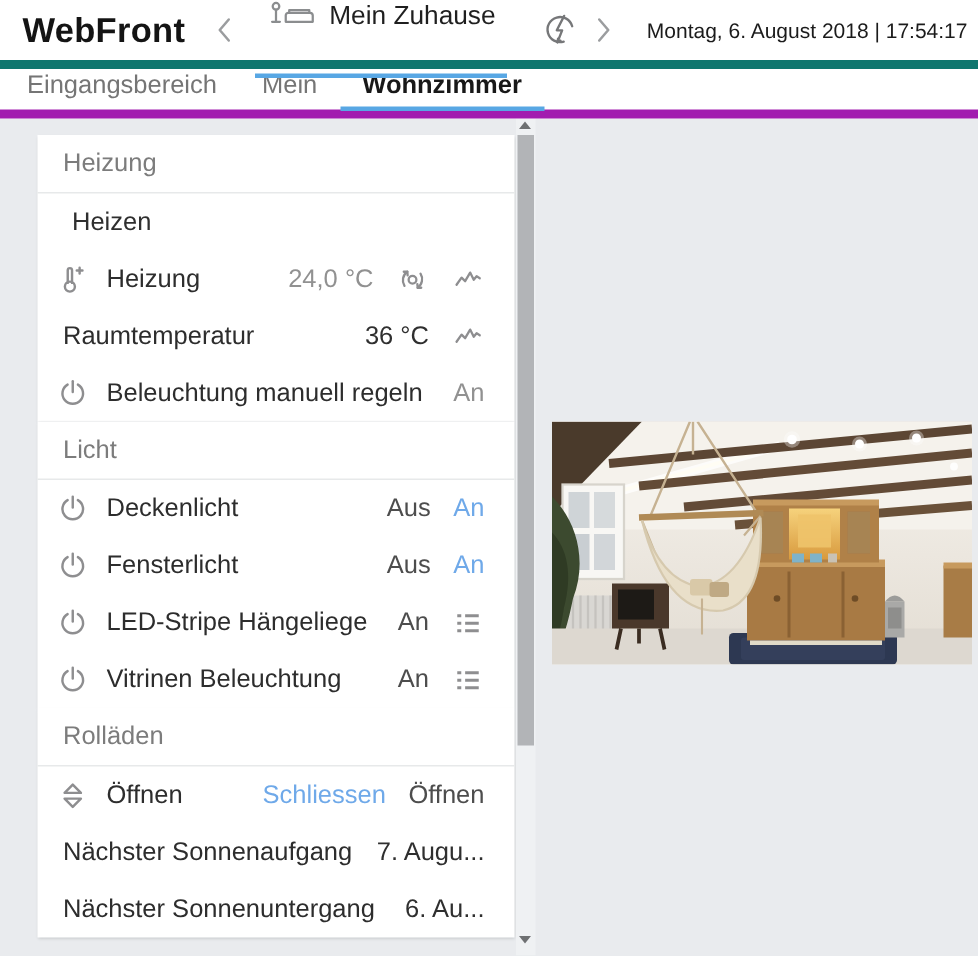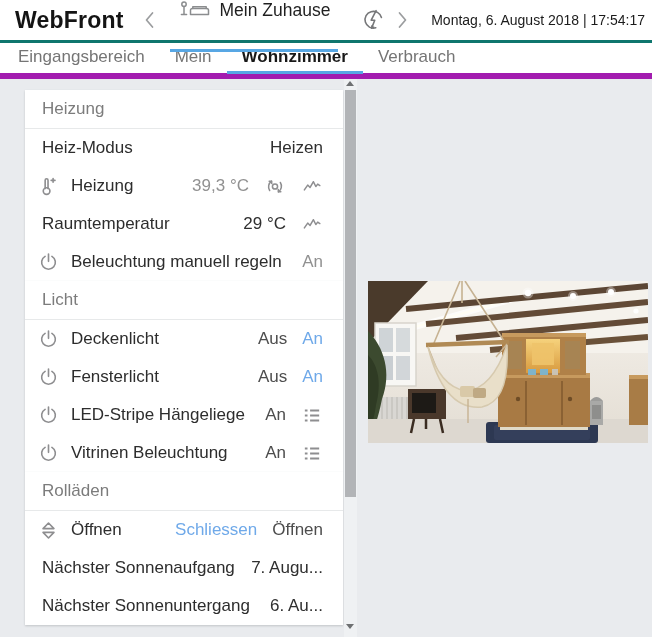--- a/index.html
+++ b/index.html
@@ -5,21 +5,21 @@
   html,body{margin:0;padding:0;}
   body{
     width:652px;height:637px;overflow:hidden;position:relative;
     background:#e9ebee;
     font-family:"Liberation Sans", sans-serif;
     -webkit-font-smoothing:antialiased;
   }
   
   .header{
     position:absolute;top:0;left:0;right:0;height:40px;background:#ffffff;
-    border-bottom:3px solid #0f766e;display:flex;align-items:center;z-index:5;
+    border-bottom:6px solid #0f766e;display:flex;align-items:center;z-index:5;
   }
   .logo{margin-left:15px;font-size:23px;font-weight:bold;color:#141414;letter-spacing:.2px;}
   .chev{width:20px;height:26px;display:flex;align-items:center;justify-content:center;cursor:pointer;}
   .chev-left{margin-left:16px;}
   .room-sel{
     position:relative;height:100%;display:flex;align-items:flex-start;gap:7px;
     margin-left:12px;padding:16px 6px;cursor:pointer;
   }
   .room-sel .underline{
     position:absolute;left:-2px;right:-2px;bottom:4px;height:3px;background:#58a7e4;
@@ -112,63 +112,61 @@
       </svg>
   </div>
 
   <div class="datetime">Montag, 6. August 2018 | 17:54:17</div>
 </div>
 
 <div class="tabbar" id="tabbar">
     <div class="tab">Eingangsbereich</div>
     <div class="tab">Mein</div>
     <div class="tab active">Wohnzimmer</div>
-    <div class="tab">Verbrauch</div>
   </div>
 
 <div class="panel" id="panel">
     <div class="card">
       <div class="card-title">Heizung</div>
       <div class="row no-icon">
-        <span class="rlabel">Heiz-Modus</span>
         <span class="ritems">
           <span class="vtext v-strong">Heizen</span>
         </span>
       </div>
       <div class="row">
         <span class="licon">
           <svg width="21" height="21" viewBox="0 0 22 22" fill="none" stroke="#8e8e90" stroke-width="1.7" stroke-linecap="round" stroke-linejoin="round">
             <circle cx="9" cy="15.8" r="3.5"></circle>
             <path d="M7.5 13.2 V4.4 a1.5 1.5 0 0 1 3 0 V13.2"></path>
             <path d="M13.8 4.6 h4 M15.8 2.6 v4"></path>
           </svg>
         </span>
         <span class="rlabel">Heizung</span>
         <span class="ritems">
-          <span class="vtext v-muted">39,3 °C</span>
+          <span class="vtext v-muted">24,0 °C</span>
           <span class="iticon">
             <svg width="22" height="21" viewBox="0 0 22 22" fill="none" stroke="#8e8e90" stroke-width="1.6" stroke-linecap="round" stroke-linejoin="round">
               <circle cx="11" cy="11" r="2.7"></circle>
               <path d="M5.4 15.2 A7.2 7.2 0 0 1 7.4 5.4"></path>
               <path d="M7.4 5.4 l-2.5 0 M7.4 5.4 l0.2 2.5"></path>
               <path d="M16.6 6.8 A7.2 7.2 0 0 1 14.6 16.6"></path>
               <path d="M14.6 16.6 l2.5 0 M14.6 16.6 l-0.2 -2.5"></path>
             </svg>
           </span>
           <span class="iticon">
             <svg width="22" height="21" viewBox="0 0 22 22" fill="none" stroke="#8e8e90" stroke-width="1.6" stroke-linecap="round" stroke-linejoin="round">
               <polyline points="3,14.5 6.5,9.5 9,12 12.5,6 15,11 17,8.5 19.2,10"></polyline>
             </svg>
           </span>
         </span>
       </div>
       <div class="row no-icon">
         <span class="rlabel">Raumtemperatur</span>
         <span class="ritems">
-          <span class="vtext v-strong">29 °C</span>
+          <span class="vtext v-strong">36 °C</span>
           <span class="iticon">
             <svg width="22" height="21" viewBox="0 0 22 22" fill="none" stroke="#8e8e90" stroke-width="1.6" stroke-linecap="round" stroke-linejoin="round">
               <polyline points="3,14.5 6.5,9.5 9,12 12.5,6 15,11 17,8.5 19.2,10"></polyline>
             </svg>
           </span>
         </span>
       </div>
       <div class="row">
         <span class="licon">
           <svg width="21" height="21" viewBox="0 0 22 22" fill="none" stroke="#8e8e90" stroke-width="1.7" stroke-linecap="round" stroke-linejoin="round">

